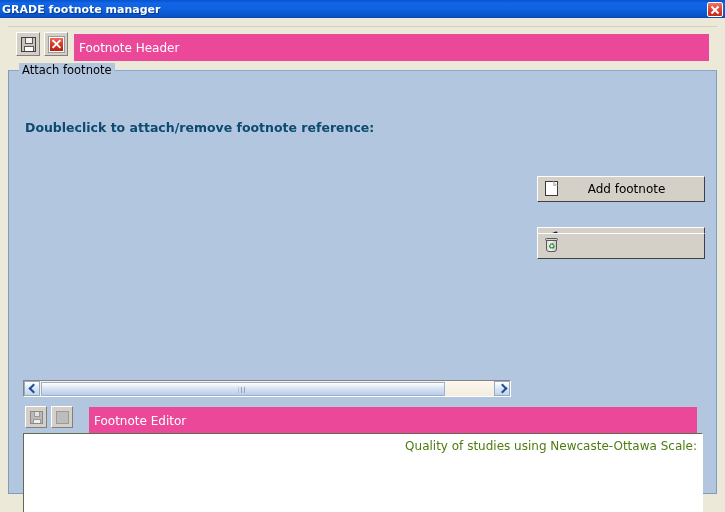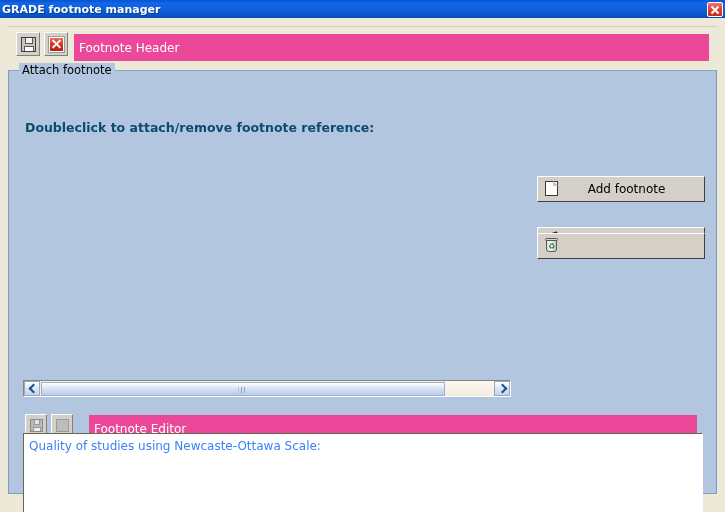--- a/index.html
+++ b/index.html
@@ -449,21 +449,21 @@
 
   
   .editor-panel {
     position: absolute;
     left: 14px; top: 334px;
     width: 680px;
     height: 78px;
   }
   .editor-toolbar {
     position: absolute;
-    left: 0; top: 8px;
+    left: 0; top: 0;
     width: 680px;
     height: 24px;
   }
   .small-btn {
     position: absolute;
     top: 1px;
     width: 22px; height: 22px;
     background: #d4d0c8;
     border: 1px solid;
     border-color: #ffffff #808080 #808080 #ffffff;
@@ -518,23 +518,24 @@
     background: #ffffff;
     border: 1px solid;
     border-color: #646a52 #ffffff #ffffff #646a52;
     box-sizing: border-box;
     padding: 4px 5px;
     overflow: hidden;
   }
   .editor-line {
     font-family: "DejaVu Sans", sans-serif;
     font-size: 12px;
-    color: #3b82f6;
+    color: #4d7c0f;
     line-height: 16px;
     white-space: pre;
+    text-align: right;
   }
 </style>
 </head>
 <body>
 
 <div id="app">
 
   <div class="titlebar">
     <span class="title-text">GRADE footnote manager</span>
     <span class="title-spacer"></span>

